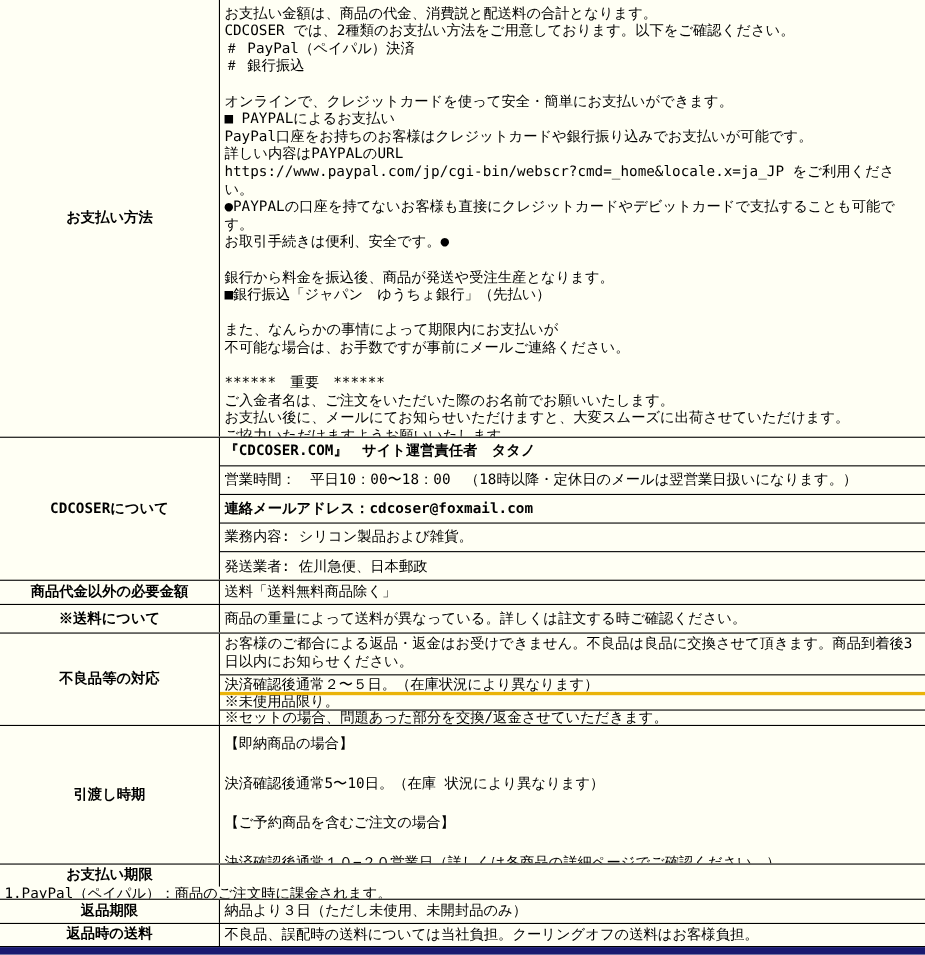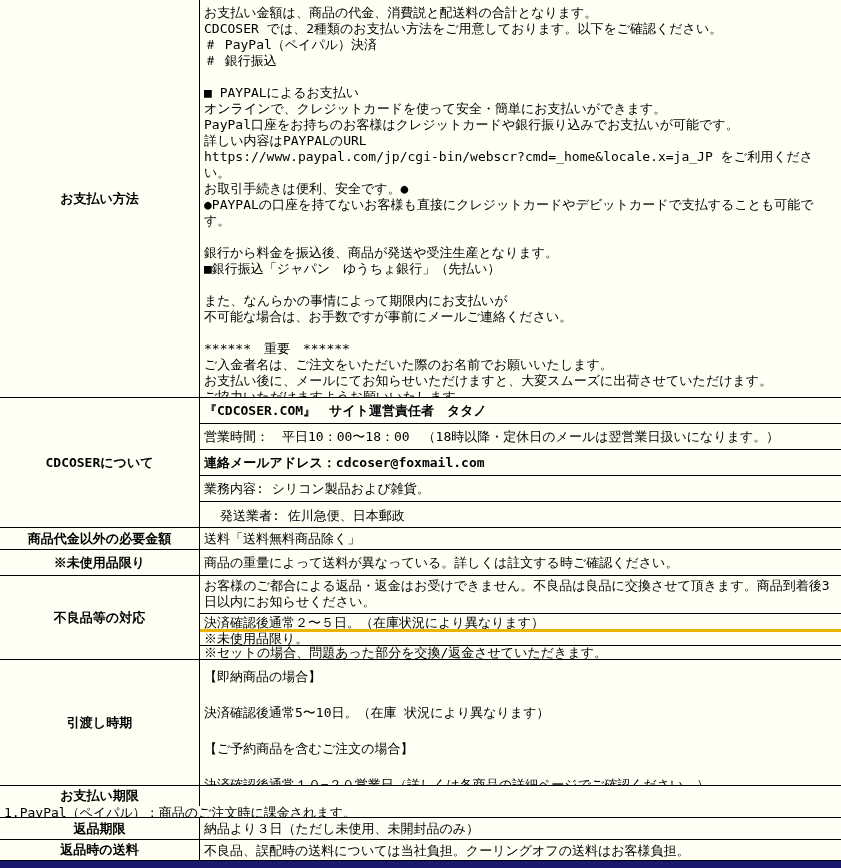--- a/index.html
+++ b/index.html
@@ -45,21 +45,21 @@
   
   .sub-row {
     display: flex; align-items: center;
     padding: 0 4px;
     height: 26px;
     border-bottom: 1px solid #000;
     overflow: hidden;
     line-height: 15px;
     text-align: right;
   }
-  .sub-row.no-border { border-bottom: none; margin-left: 16px; }
+  .sub-row.no-border { border-bottom: none; }
   .bold { font-weight: bold; }
 
   
   .d1 { height: 38px; border-bottom: 1px solid #000; padding: 2px 4px; line-height: 16px; overflow: hidden; }
   .d2 { height: 18px; border-bottom: 3px solid #eab308; padding: 1px 4px; line-height: 15px; overflow: hidden; }
   .d3 { height: 14px; border-bottom: 1px solid #000; padding: 0 4px; line-height: 13px; overflow: hidden; }
   .d4 { height: 14px; padding: 0 4px; line-height: 13px; overflow: hidden; }
 
   
   .p1 { height: 16px; border-bottom: 1px solid #000; padding: 0 4px; line-height: 14px; overflow: hidden; }
@@ -77,27 +77,27 @@
 
     <div class="row first h397">
       <div class="label-cell">お支払い方法</div>
       <div class="content-cell">
         <div class="lines">
           <div class="line">お支払い金額は、商品の代金、消費説と配送料の合計となります。</div>
           <div class="line">CDCOSER では、2種類のお支払い方法をご用意しております。以下をご確認ください。</div>
           <div class="line">＃ PayPal（ペイパル）決済</div>
           <div class="line">＃ 銀行振込</div>
           <div class="line"></div>
+          <div class="line">オンラインで、クレジットカードを使って安全・簡単にお支払いができます。</div>
           <div class="line">■ PAYPALによるお支払い</div>
-          <div class="line">オンラインで、クレジットカードを使って安全・簡単にお支払いができます。</div>
           <div class="line">PayPal口座をお持ちのお客様はクレジットカードや銀行振り込みでお支払いが可能です。</div>
           <div class="line">詳しい内容はPAYPALのURL</div>
           <div class="line">https://www.paypal.com/jp/cgi-bin/webscr?cmd=_home&amp;locale.x=ja_JP をご利用ください。</div>
+          <div class="line">●PAYPALの口座を持てないお客様も直接にクレジットカードやデビットカードで支払することも可能です。</div>
           <div class="line">お取引手続きは便利、安全です。●</div>
-          <div class="line">●PAYPALの口座を持てないお客様も直接にクレジットカードやデビットカードで支払することも可能です。</div>
           <div class="line"></div>
           <div class="line">銀行から料金を振込後、商品が発送や受注生産となります。</div>
           <div class="line">■銀行振込「ジャパン　ゆうちょ銀行」（先払い）</div>
           <div class="line"></div>
           <div class="line">また、なんらかの事情によって期限内にお支払いが</div>
           <div class="line">不可能な場合は、お手数ですが事前にメールご連絡ください。</div>
           <div class="line"></div>
           <div class="line">******　重要　******</div>
           <div class="line">ご入金者名は、ご注文をいただいた際のお名前でお願いいたします。</div>
           <div class="line">お支払い後に、メールにてお知らせいただけますと、大変スムーズに出荷させていただけます。</div>
@@ -118,21 +118,21 @@
     </div>
 
     <div class="row h22">
       <div class="label-cell">商品代金以外の必要金額</div>
       <div class="content-cell">
         <div class="single">送料「送料無料商品除く」</div>
       </div>
     </div>
 
     <div class="row h26">
-      <div class="label-cell">※未使用品限り</div>
+      <div class="label-cell">※送料について</div>
       <div class="content-cell">
         <div class="single">商品の重量によって送料が異なっている。詳しくは註文する時ご確認ください。</div>
       </div>
     </div>
 
     <div class="row h84">
       <div class="label-cell">不良品等の対応</div>
       <div class="content-cell">
         <div class="d1">お客様のご都合による返品・返金はお受けできません。不良品は良品に交換させて頂きます。商品到着後3日以内にお知らせください。</div>
         <div class="d2">決済確認後通常２〜５日。（在庫状況により異なります）</div>

